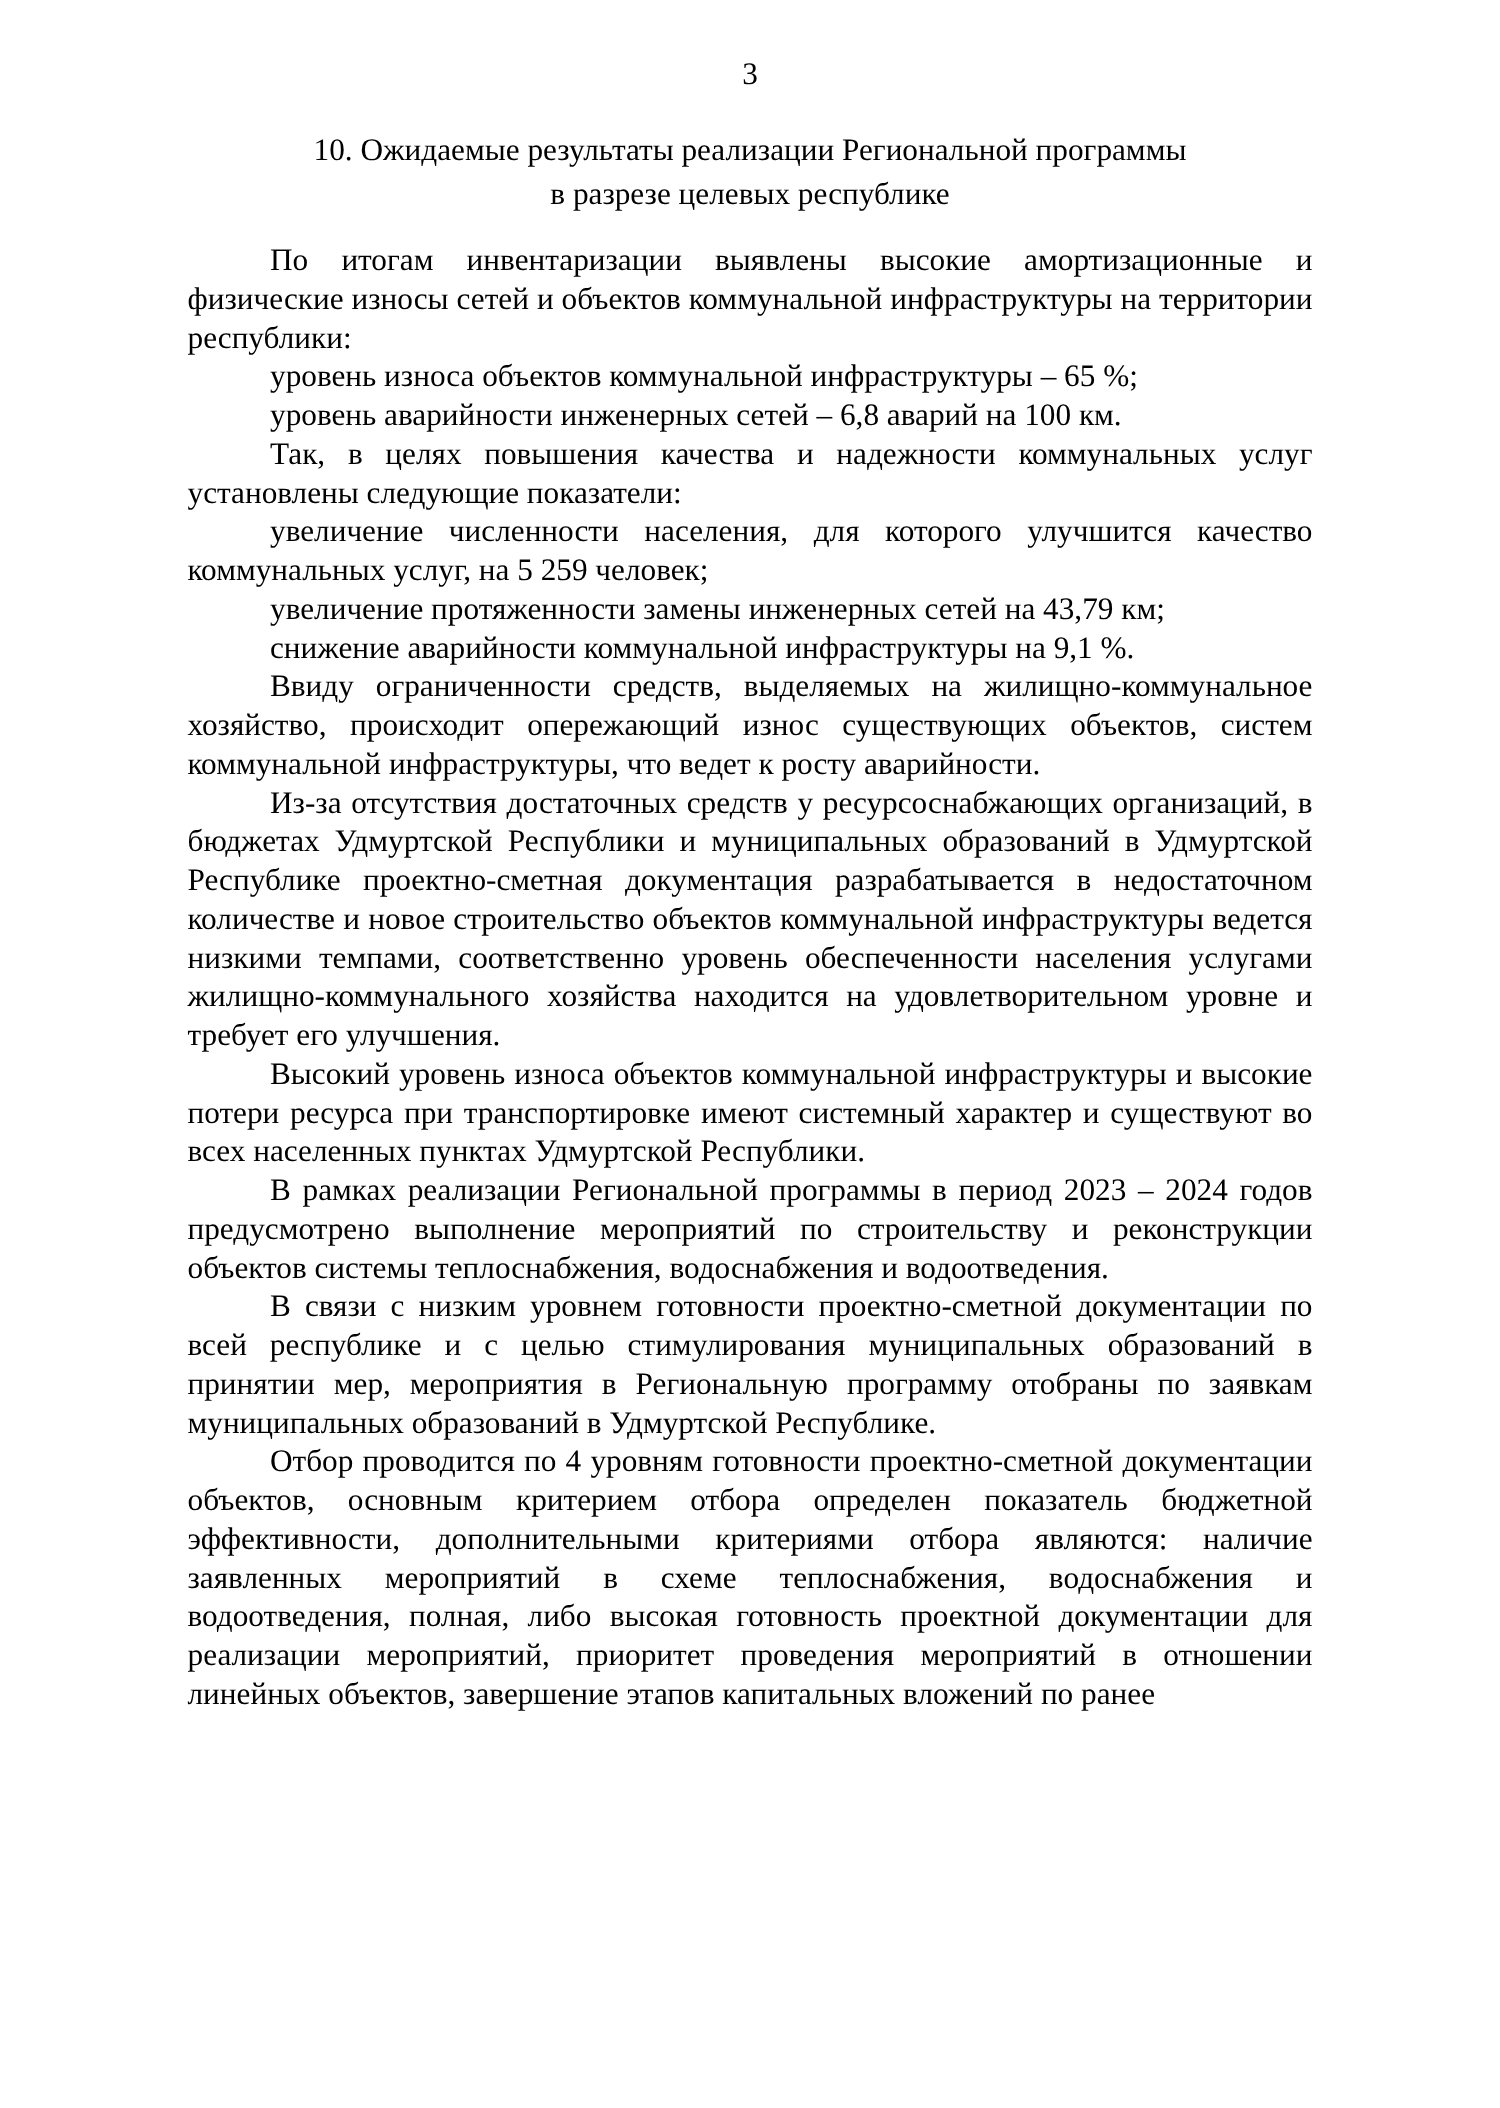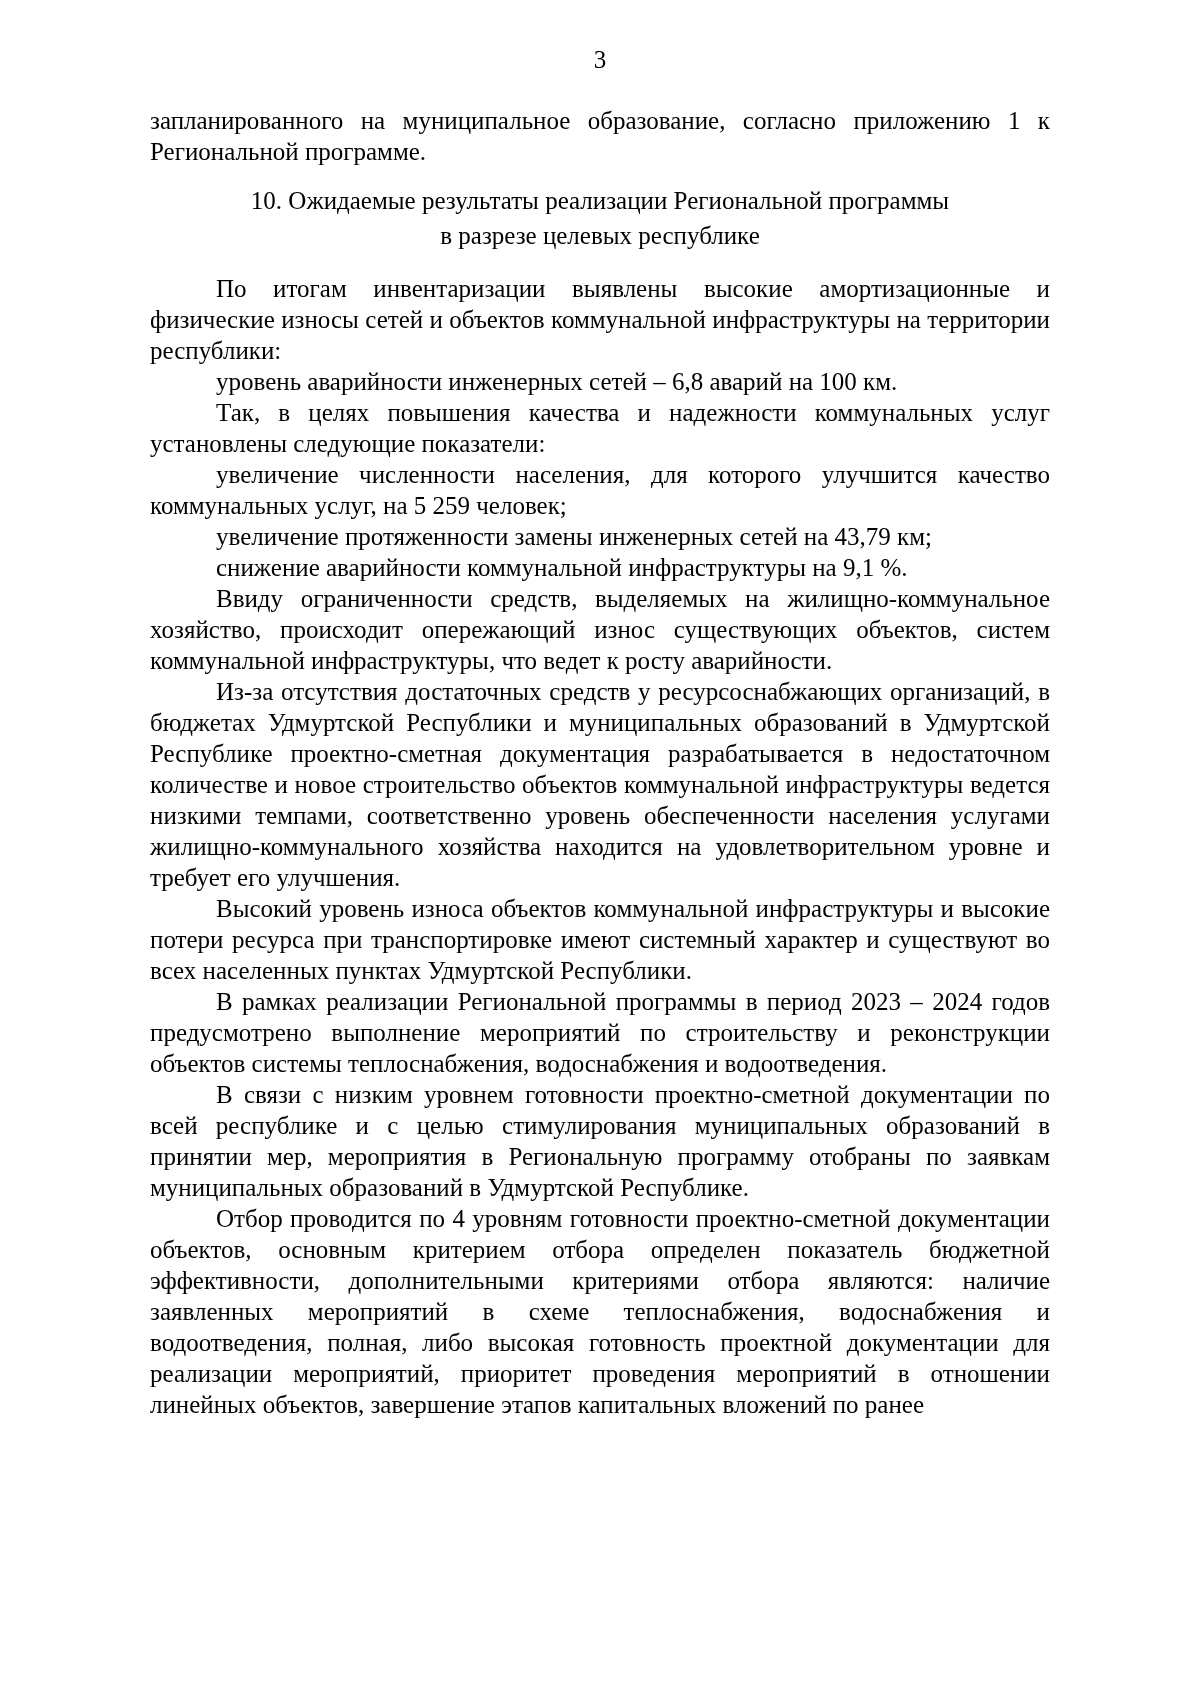--- a/index.html
+++ b/index.html
@@ -45,28 +45,28 @@
 </style>
 </head>
 <body>
 
 <div class="page">
 
   <div class="page-number">3</div>
 
   <div class="body-text">
 
-    <p>запланированного на муниципальное образование, согласно приложению 1 к Региональной программе.</p>
 
     <div class="heading">
       <div>10. Ожидаемые результаты реализации Региональной программы</div>
       <div>в разрезе целевых республике</div>
     </div>
 
     <p class="indent">По итогам инвентаризации выявлены высокие амортизационные и физические износы сетей и объектов коммунальной инфраструктуры на территории республики:</p>
+    <p class="indent">уровень износа объектов коммунальной инфраструктуры – 65 %;</p>
     <p class="indent">уровень аварийности инженерных сетей – 6,8 аварий на 100 км.</p>
     <p class="indent">Так, в целях повышения качества и надежности коммунальных услуг установлены следующие показатели:</p>
     <p class="indent">увеличение численности населения, для которого улучшится качество коммунальных услуг, на 5 259 человек;</p>
     <p class="indent">увеличение протяженности замены инженерных сетей на 43,79 км;</p>
     <p class="indent">снижение аварийности коммунальной инфраструктуры на 9,1 %.</p>
     <p class="indent">Ввиду ограниченности средств, выделяемых на жилищно-коммунальное хозяйство, происходит опережающий износ существующих объектов, систем коммунальной инфраструктуры, что ведет к росту аварийности.</p>
     <p class="indent">Из-за отсутствия достаточных средств у ресурсоснабжающих организаций, в бюджетах Удмуртской Республики и муниципальных образований в Удмуртской Республике проектно-сметная документация разрабатывается в недостаточном количестве и новое строительство объектов коммунальной инфраструктуры ведется низкими темпами, соответственно уровень обеспеченности населения услугами жилищно-коммунального хозяйства находится на удовлетворительном уровне и требует его улучшения.</p>
     <p class="indent">Высокий уровень износа объектов коммунальной инфраструктуры и высокие потери ресурса при транспортировке имеют системный характер и существуют во всех населенных пунктах Удмуртской Республики.</p>
     <p class="indent">В рамках реализации Региональной программы в период 2023 – 2024 годов предусмотрено выполнение мероприятий по строительству и реконструкции объектов системы теплоснабжения, водоснабжения и водоотведения.</p>
     <p class="indent">В связи с низким уровнем готовности проектно-сметной документации по всей республике и с целью стимулирования муниципальных образований в принятии мер, мероприятия в Региональную программу отобраны по заявкам муниципальных образований в Удмуртской Республике.</p>

